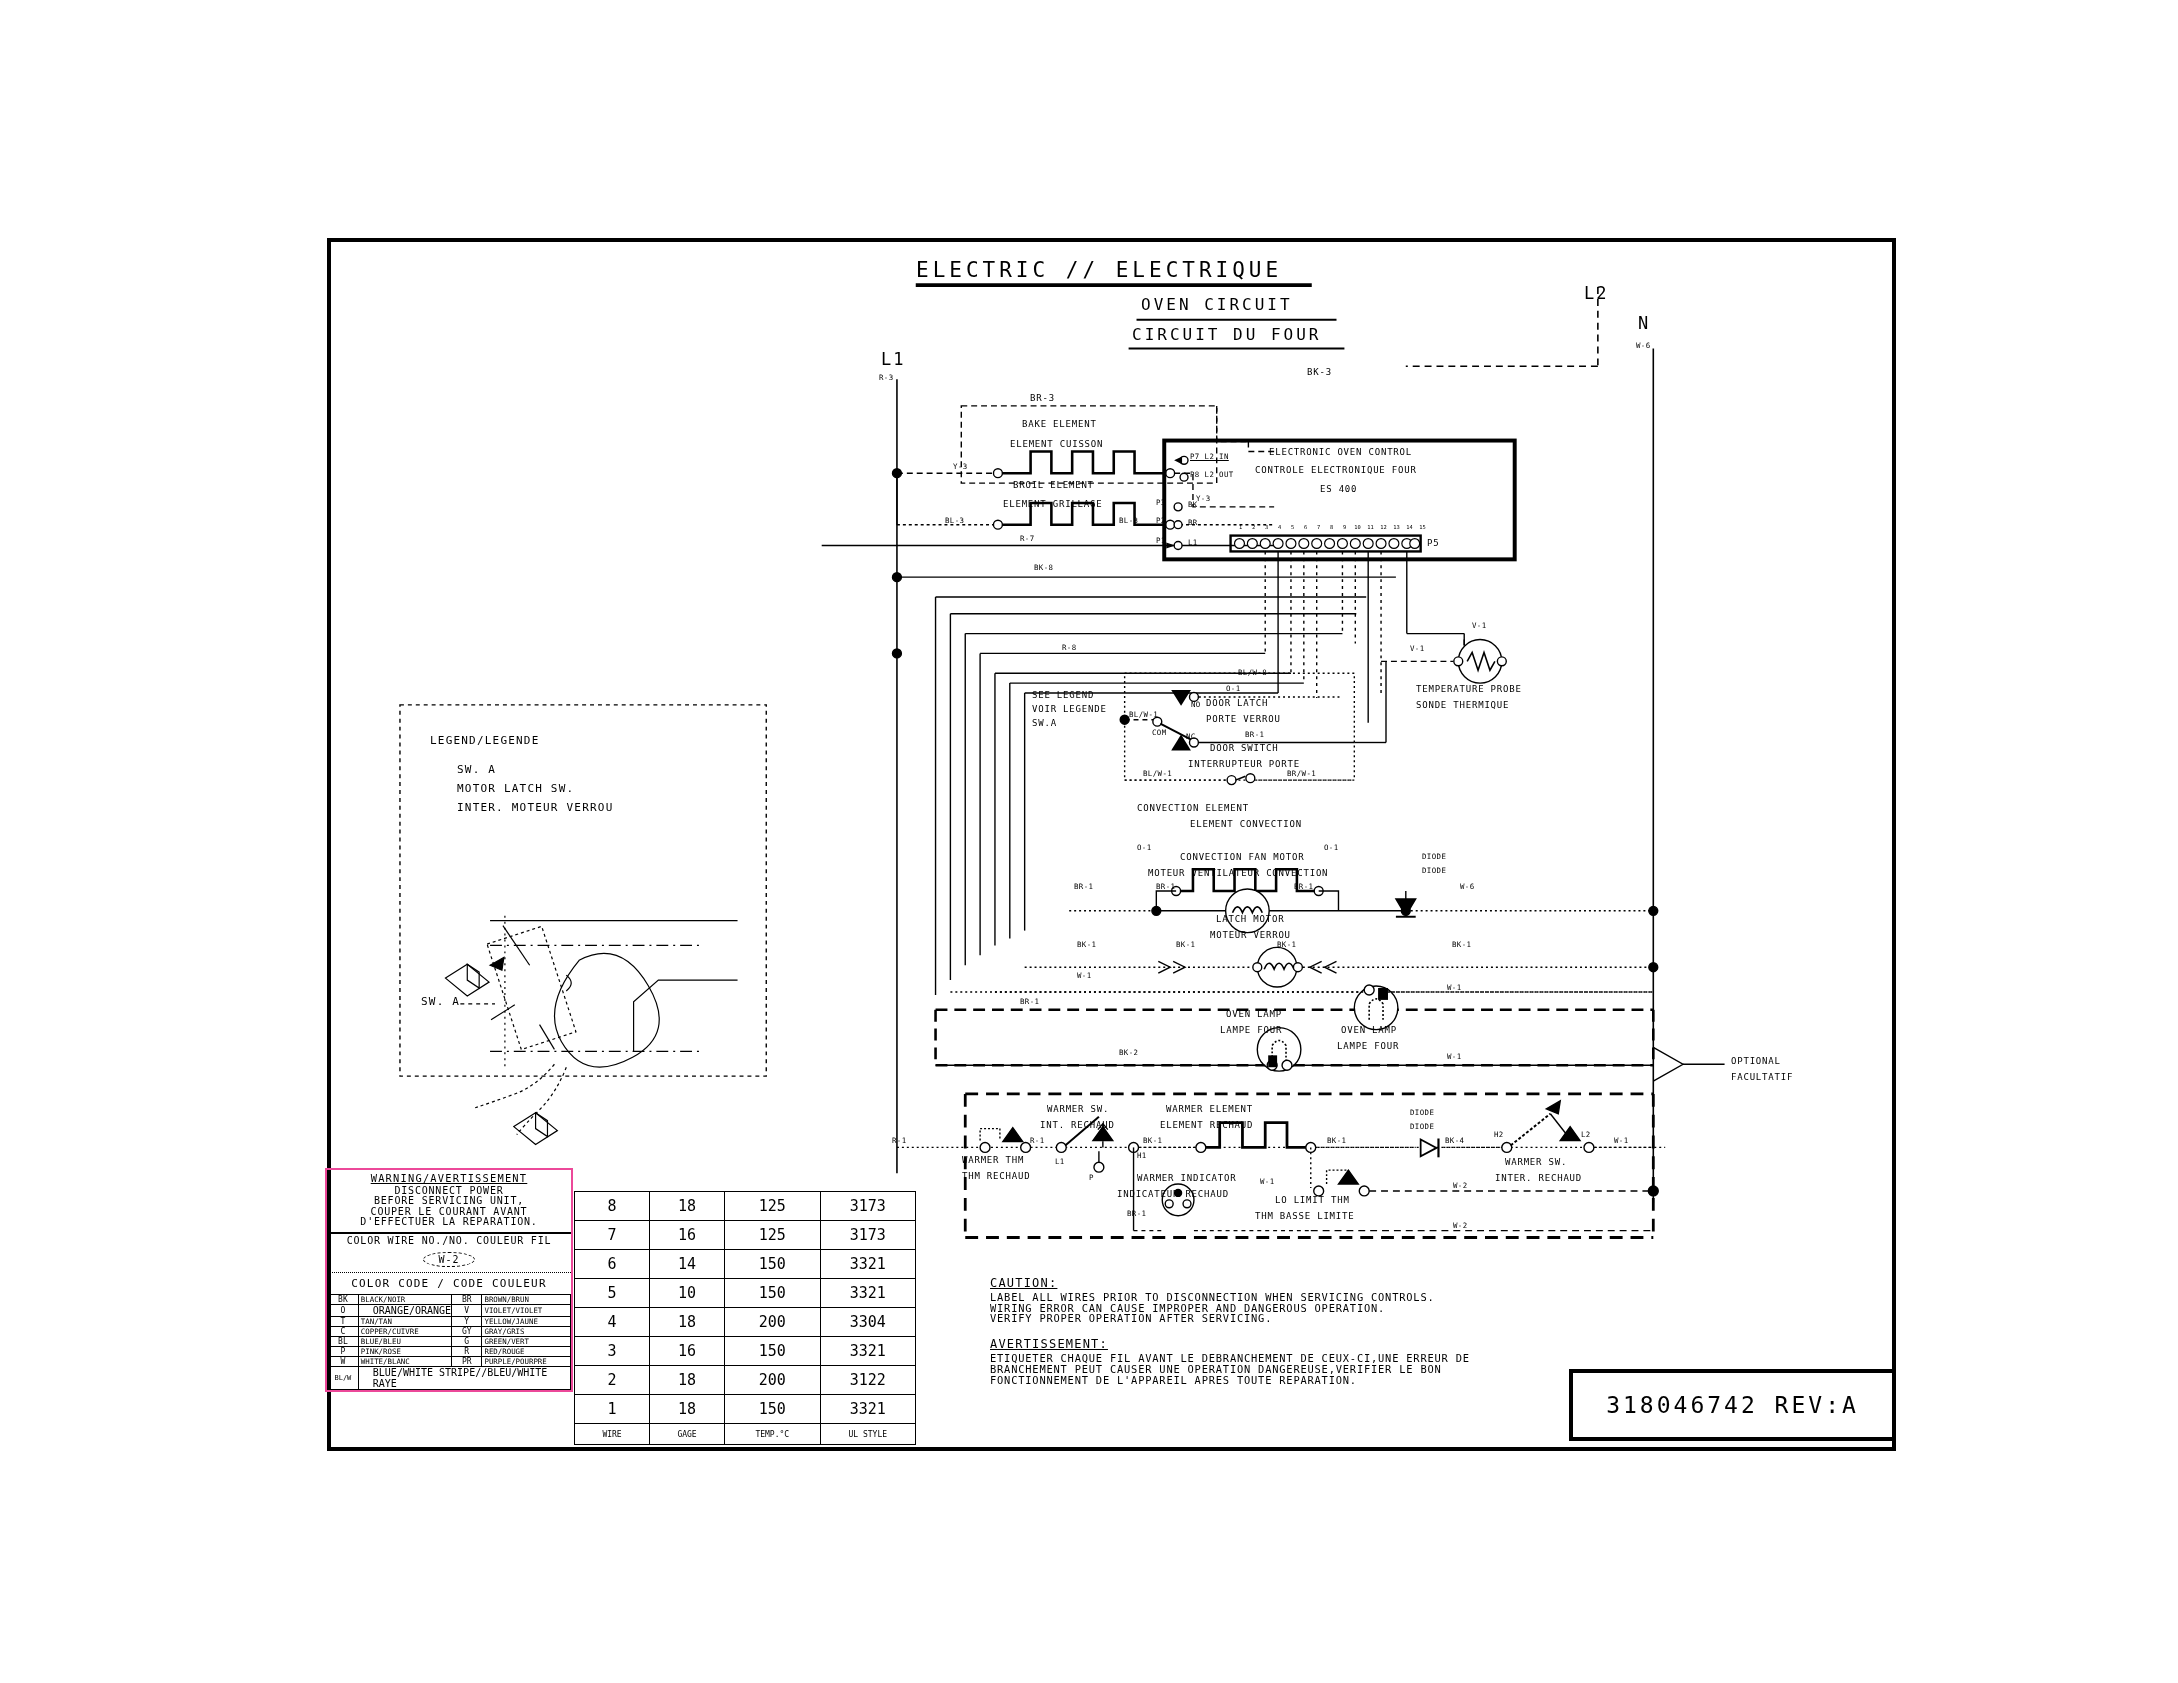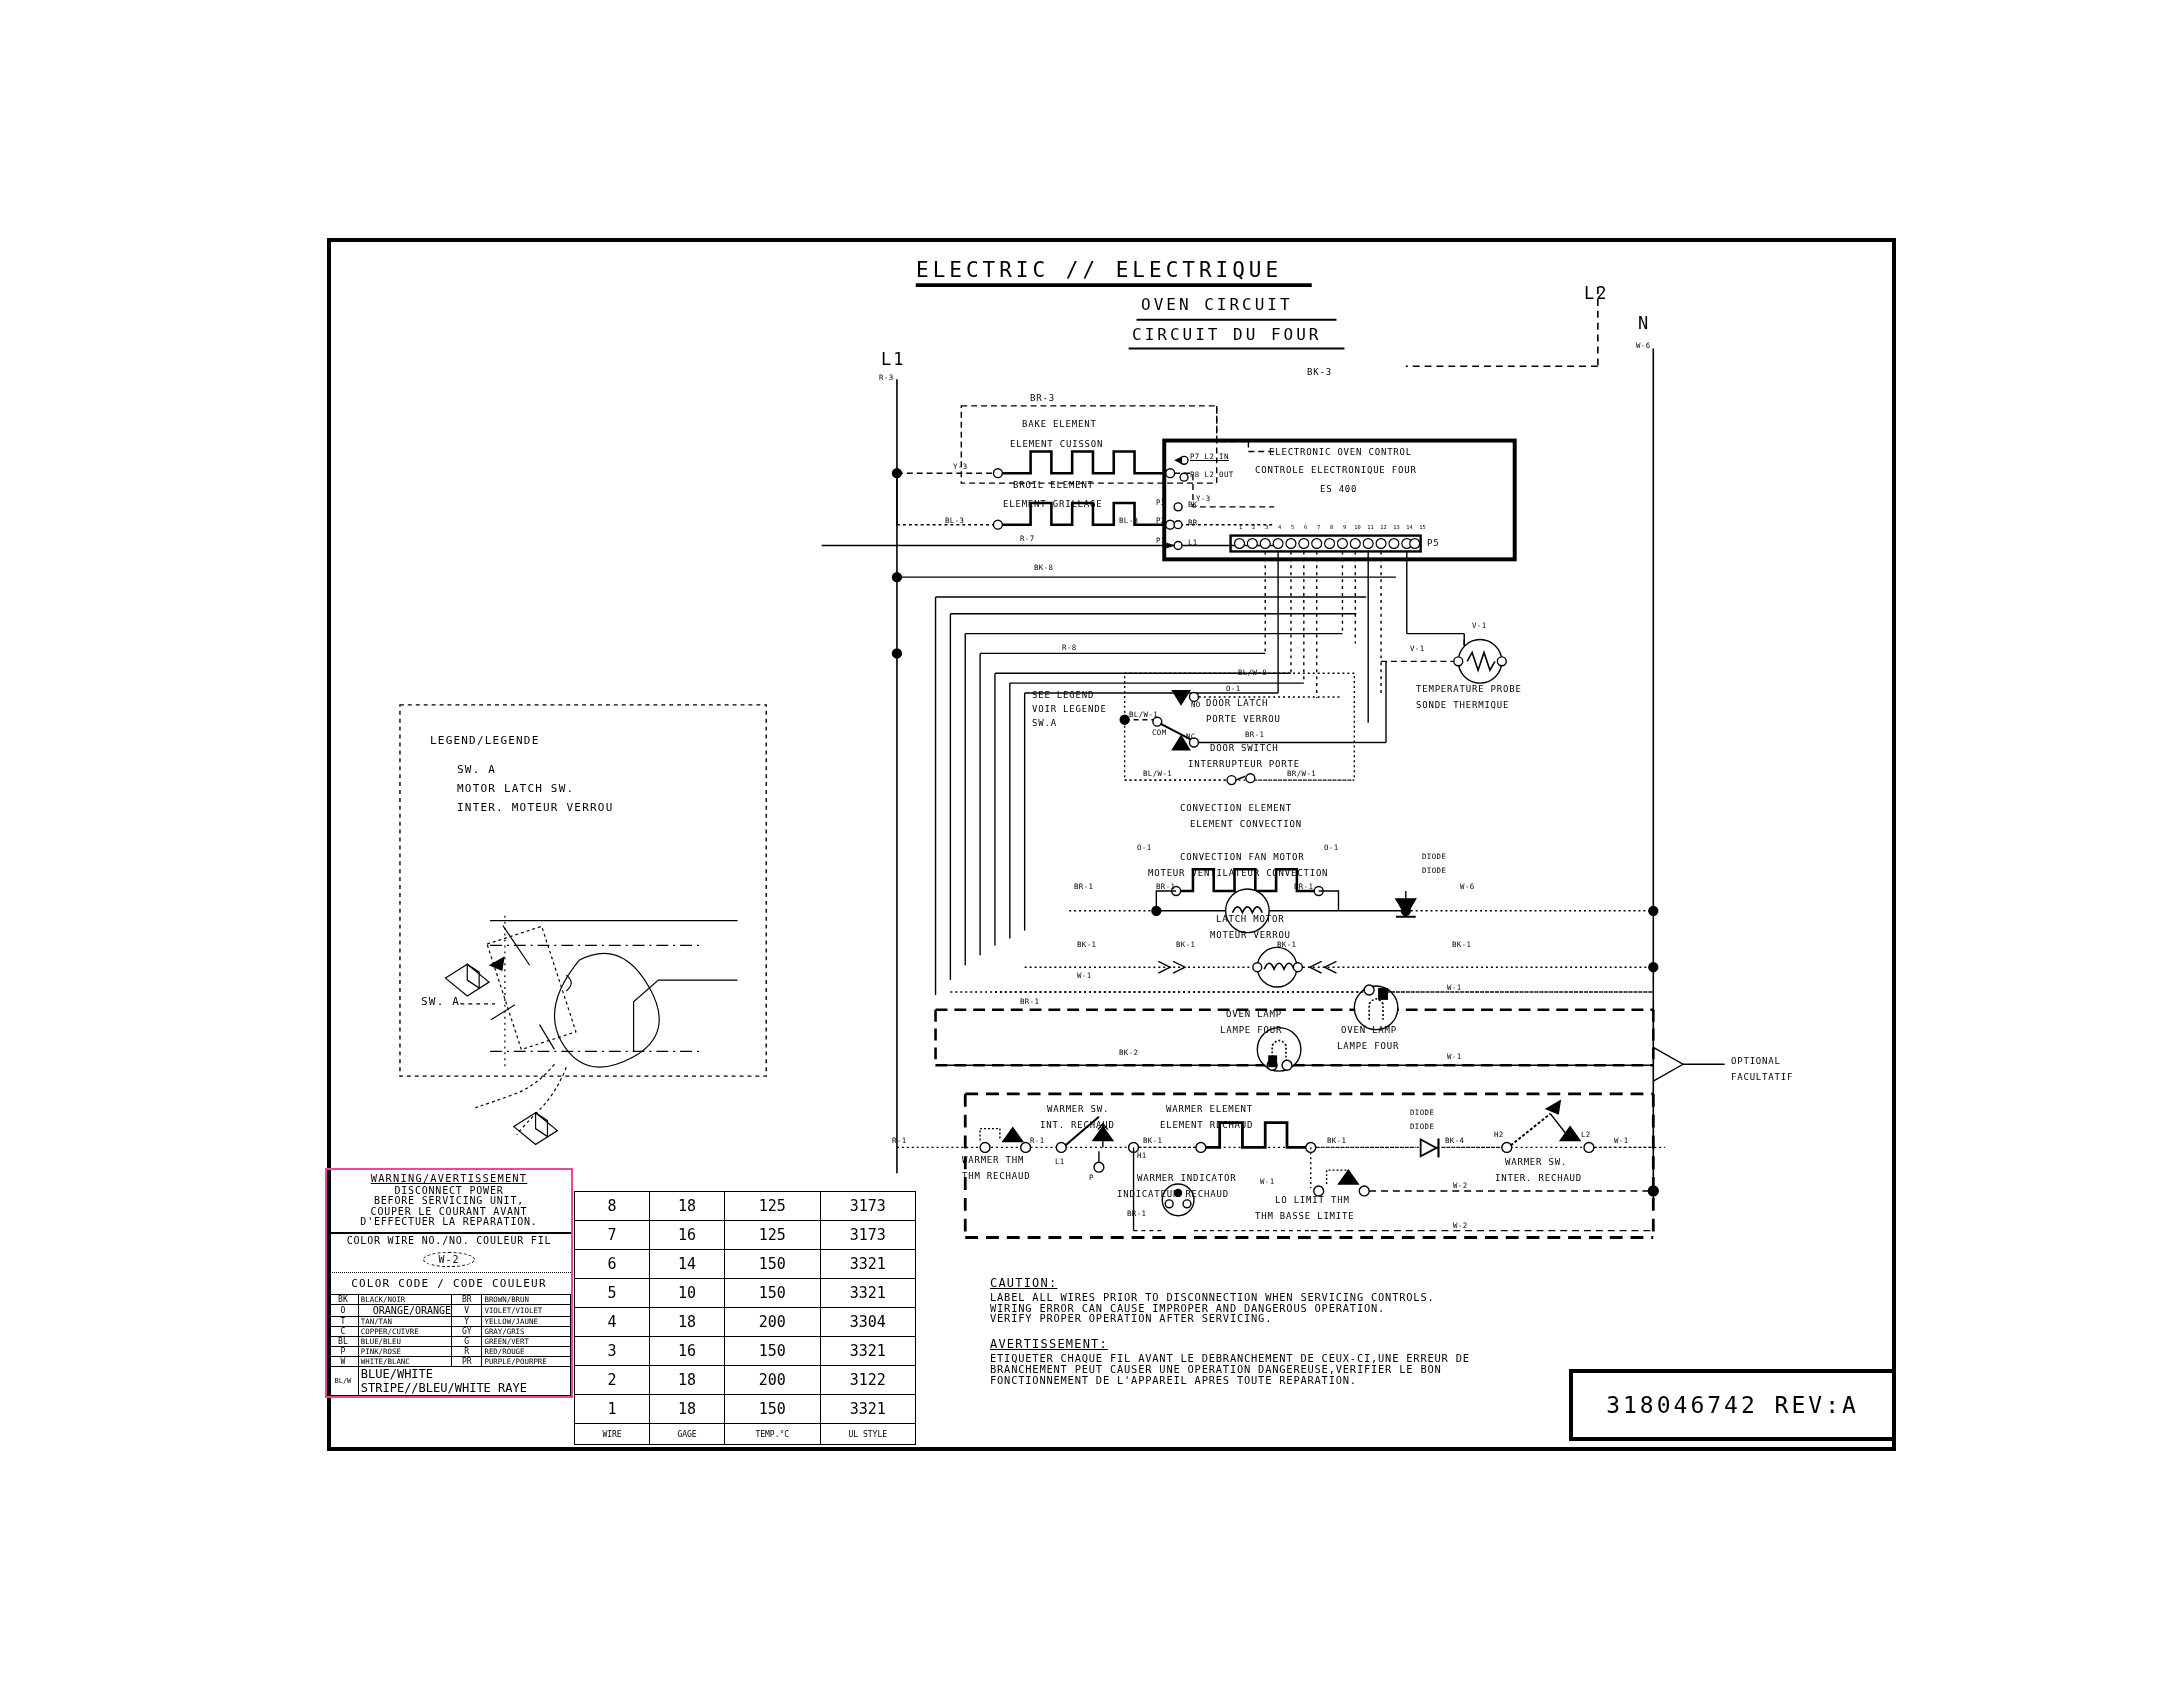--- a/index.html
+++ b/index.html
@@ -368,21 +368,21 @@
   <div class="t sm" style="left:1210px;top:744px;">DOOR SWITCH</div>
   <div class="t sm" style="left:1188px;top:760px;">INTERRUPTEUR PORTE</div>
   <div class="t xs" style="left:1143px;top:770px;">BL/W-1</div>
   <div class="t xs" style="left:1287px;top:770px;">BR/W-1</div>
 
   <div class="t xs" style="left:1410px;top:645px;">V-1</div>
   <div class="t xs" style="left:1472px;top:622px;">V-1</div>
   <div class="t sm" style="left:1416px;top:685px;">TEMPERATURE PROBE</div>
   <div class="t sm" style="left:1416px;top:701px;">SONDE THERMIQUE</div>
 
-  <div class="t sm" style="left:1180px;top:804px;">CONVECTION ELEMENT</div>
+  <div class="t sm" style="left:1137px;top:804px;">CONVECTION ELEMENT</div>
   <div class="t sm" style="left:1190px;top:820px;">ELEMENT CONVECTION</div>
   <div class="t xs" style="left:1137px;top:844px;">O-1</div>
   <div class="t xs" style="left:1324px;top:844px;">O-1</div>
 
   <div class="t sm" style="left:1180px;top:853px;">CONVECTION FAN MOTOR</div>
   <div class="t sm" style="left:1148px;top:869px;">MOTEUR VENTILATEUR CONVECTION</div>
   <div class="t xs" style="left:1074px;top:883px;">BR-1</div>
   <div class="t xs" style="left:1156px;top:883px;">BR-1</div>
   <div class="t xs" style="left:1294px;top:883px;">BR-1</div>
   <div class="t xs" style="left:1460px;top:883px;">W-6</div>
@@ -503,21 +503,21 @@
             <td style="width:37%;font-size:7.4px;text-align:left;padding-left:2px;">RED/ROUGE</td>
           </tr>
           <tr>
             <td style="width:13%;font-size:8px;">W</td>
             <td style="width:37%;font-size:7.4px;text-align:left;padding-left:2px;">WHITE/BLANC</td>
             <td style="width:13%;font-size:8px;">PR</td>
             <td style="width:37%;font-size:7.4px;text-align:left;padding-left:2px;">PURPLE/POURPRE</td>
           </tr>
           <tr>
             <td style="font-size:7px;">BL/W</td>
-            <td colspan="3" style="font-size:12px;text-align:left;padding-left:2px;">BLUE/WHITE STRIPE//BLEU/WHITE RAYE</td>
+            <td colspan="3" style="font-size:10px;text-align:left;padding-left:14px;">BLUE/WHITE STRIPE//BLEU/WHITE RAYE</td>
           </tr>
         </tbody>
       </table>
   </div>
 
   <table class="tbl" id="wiretbl" style="left:574px;top:1191px;width:342px;">
       <tbody>
         <tr>
           <td style="width:22%;font-size:15px;height:28px;">8</td>
           <td style="width:22%;font-size:15px;">18</td>

